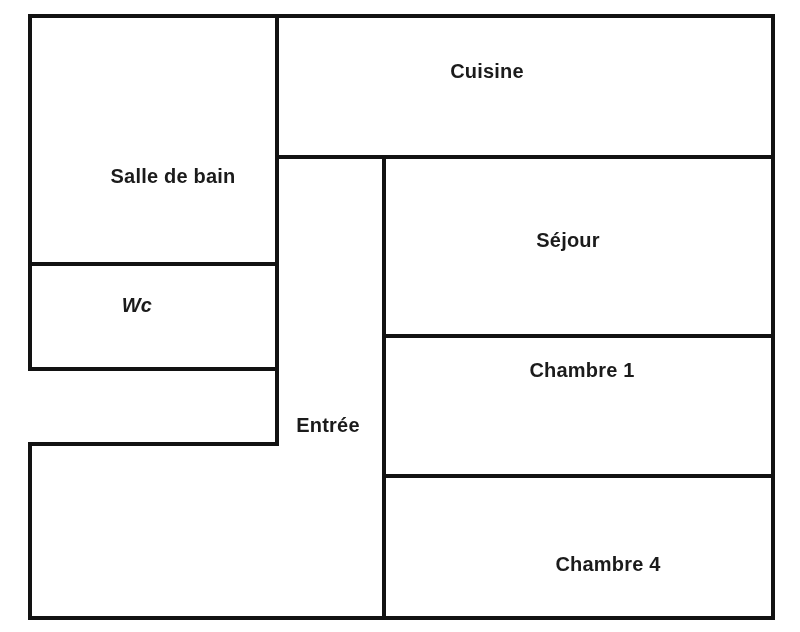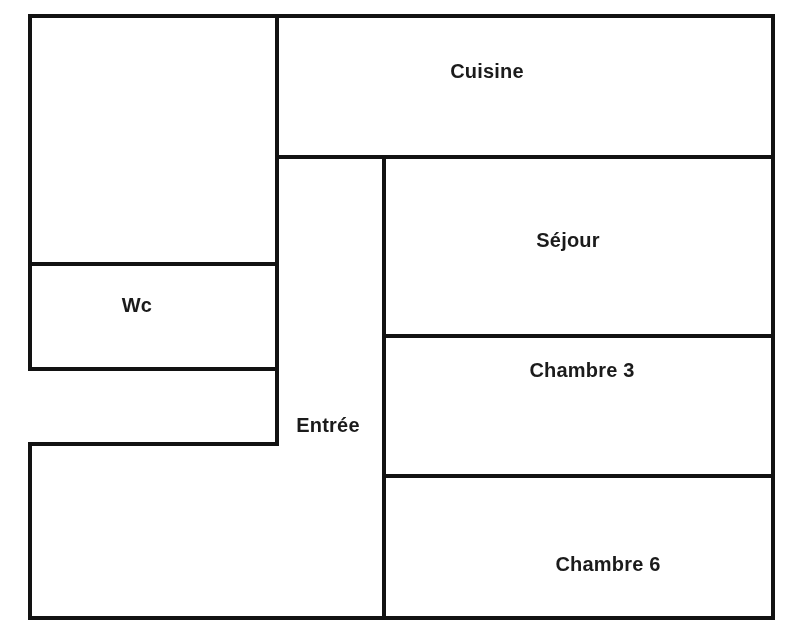--- a/index.html
+++ b/index.html
@@ -46,19 +46,20 @@
   <div class="wall" style="left:275px; top:14px; width:4px; height:432px;"></div>
   <div class="wall" style="left:28px; top:262px; width:251px; height:4px;"></div>
   <div class="wall" style="left:28px; top:367px; width:251px; height:4px;"></div>
   <div class="wall" style="left:28px; top:442px; width:251px; height:4px;"></div>
   <div class="wall" style="left:275px; top:155px; width:500px; height:4px;"></div>
   <div class="wall" style="left:382px; top:157px; width:4px; height:463px;"></div>
   <div class="wall" style="left:382px; top:334px; width:393px; height:4px;"></div>
   <div class="wall" style="left:382px; top:474px; width:393px; height:4px;"></div>
 
   <div class="room-label" style="left:487px; top:71px;">Cuisine</div>
-  <div class="room-label" style="left:137px; top:305px;">Wc</div>
+  <div class="room-label" style="left:173px; top:176px;">Salle de bain</div>
+  <div class="room-label" style="left:137px; top:305px;font-style:italic;">Wc</div>
   <div class="room-label" style="left:568px; top:240px;">Séjour</div>
   <div class="room-label" style="left:328px; top:425px;">Entrée</div>
-  <div class="room-label" style="left:582px; top:370px;">Chambre 3</div>
-  <div class="room-label" style="left:608px; top:564px;">Chambre 6</div>
+  <div class="room-label" style="left:582px; top:370px;">Chambre 1</div>
+  <div class="room-label" style="left:608px; top:564px;">Chambre 4</div>
 
 </div>
 
 </body></html>

